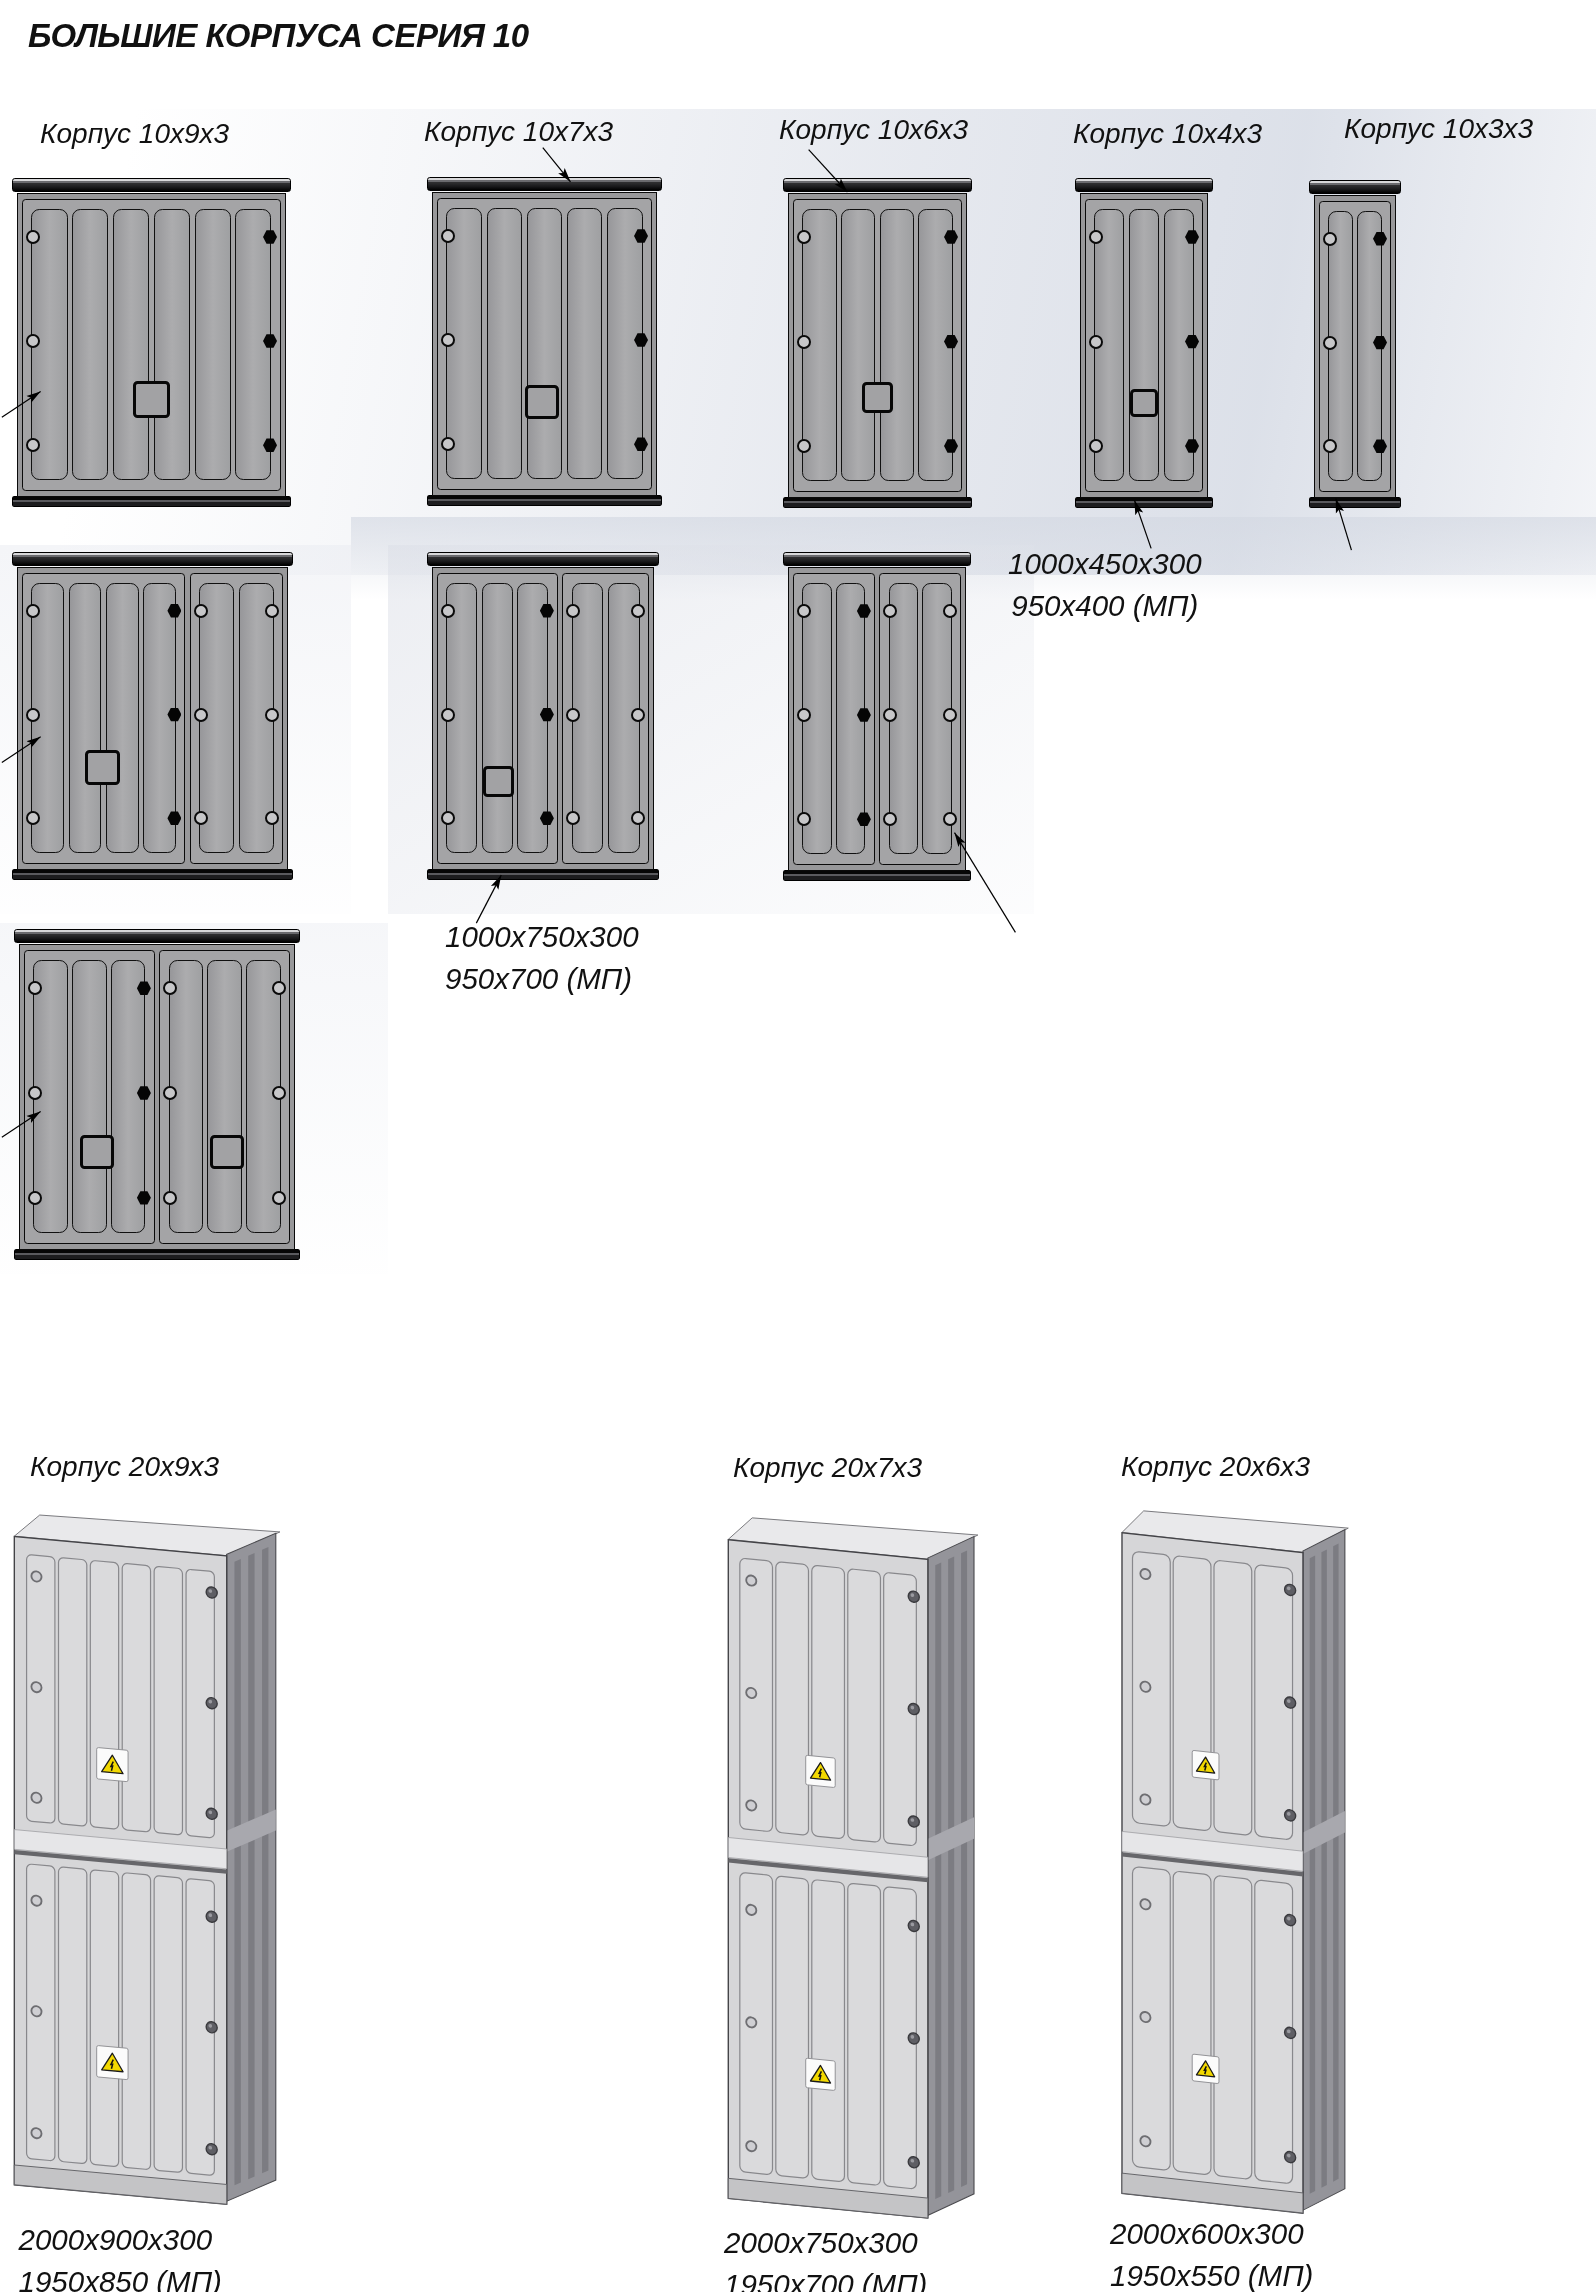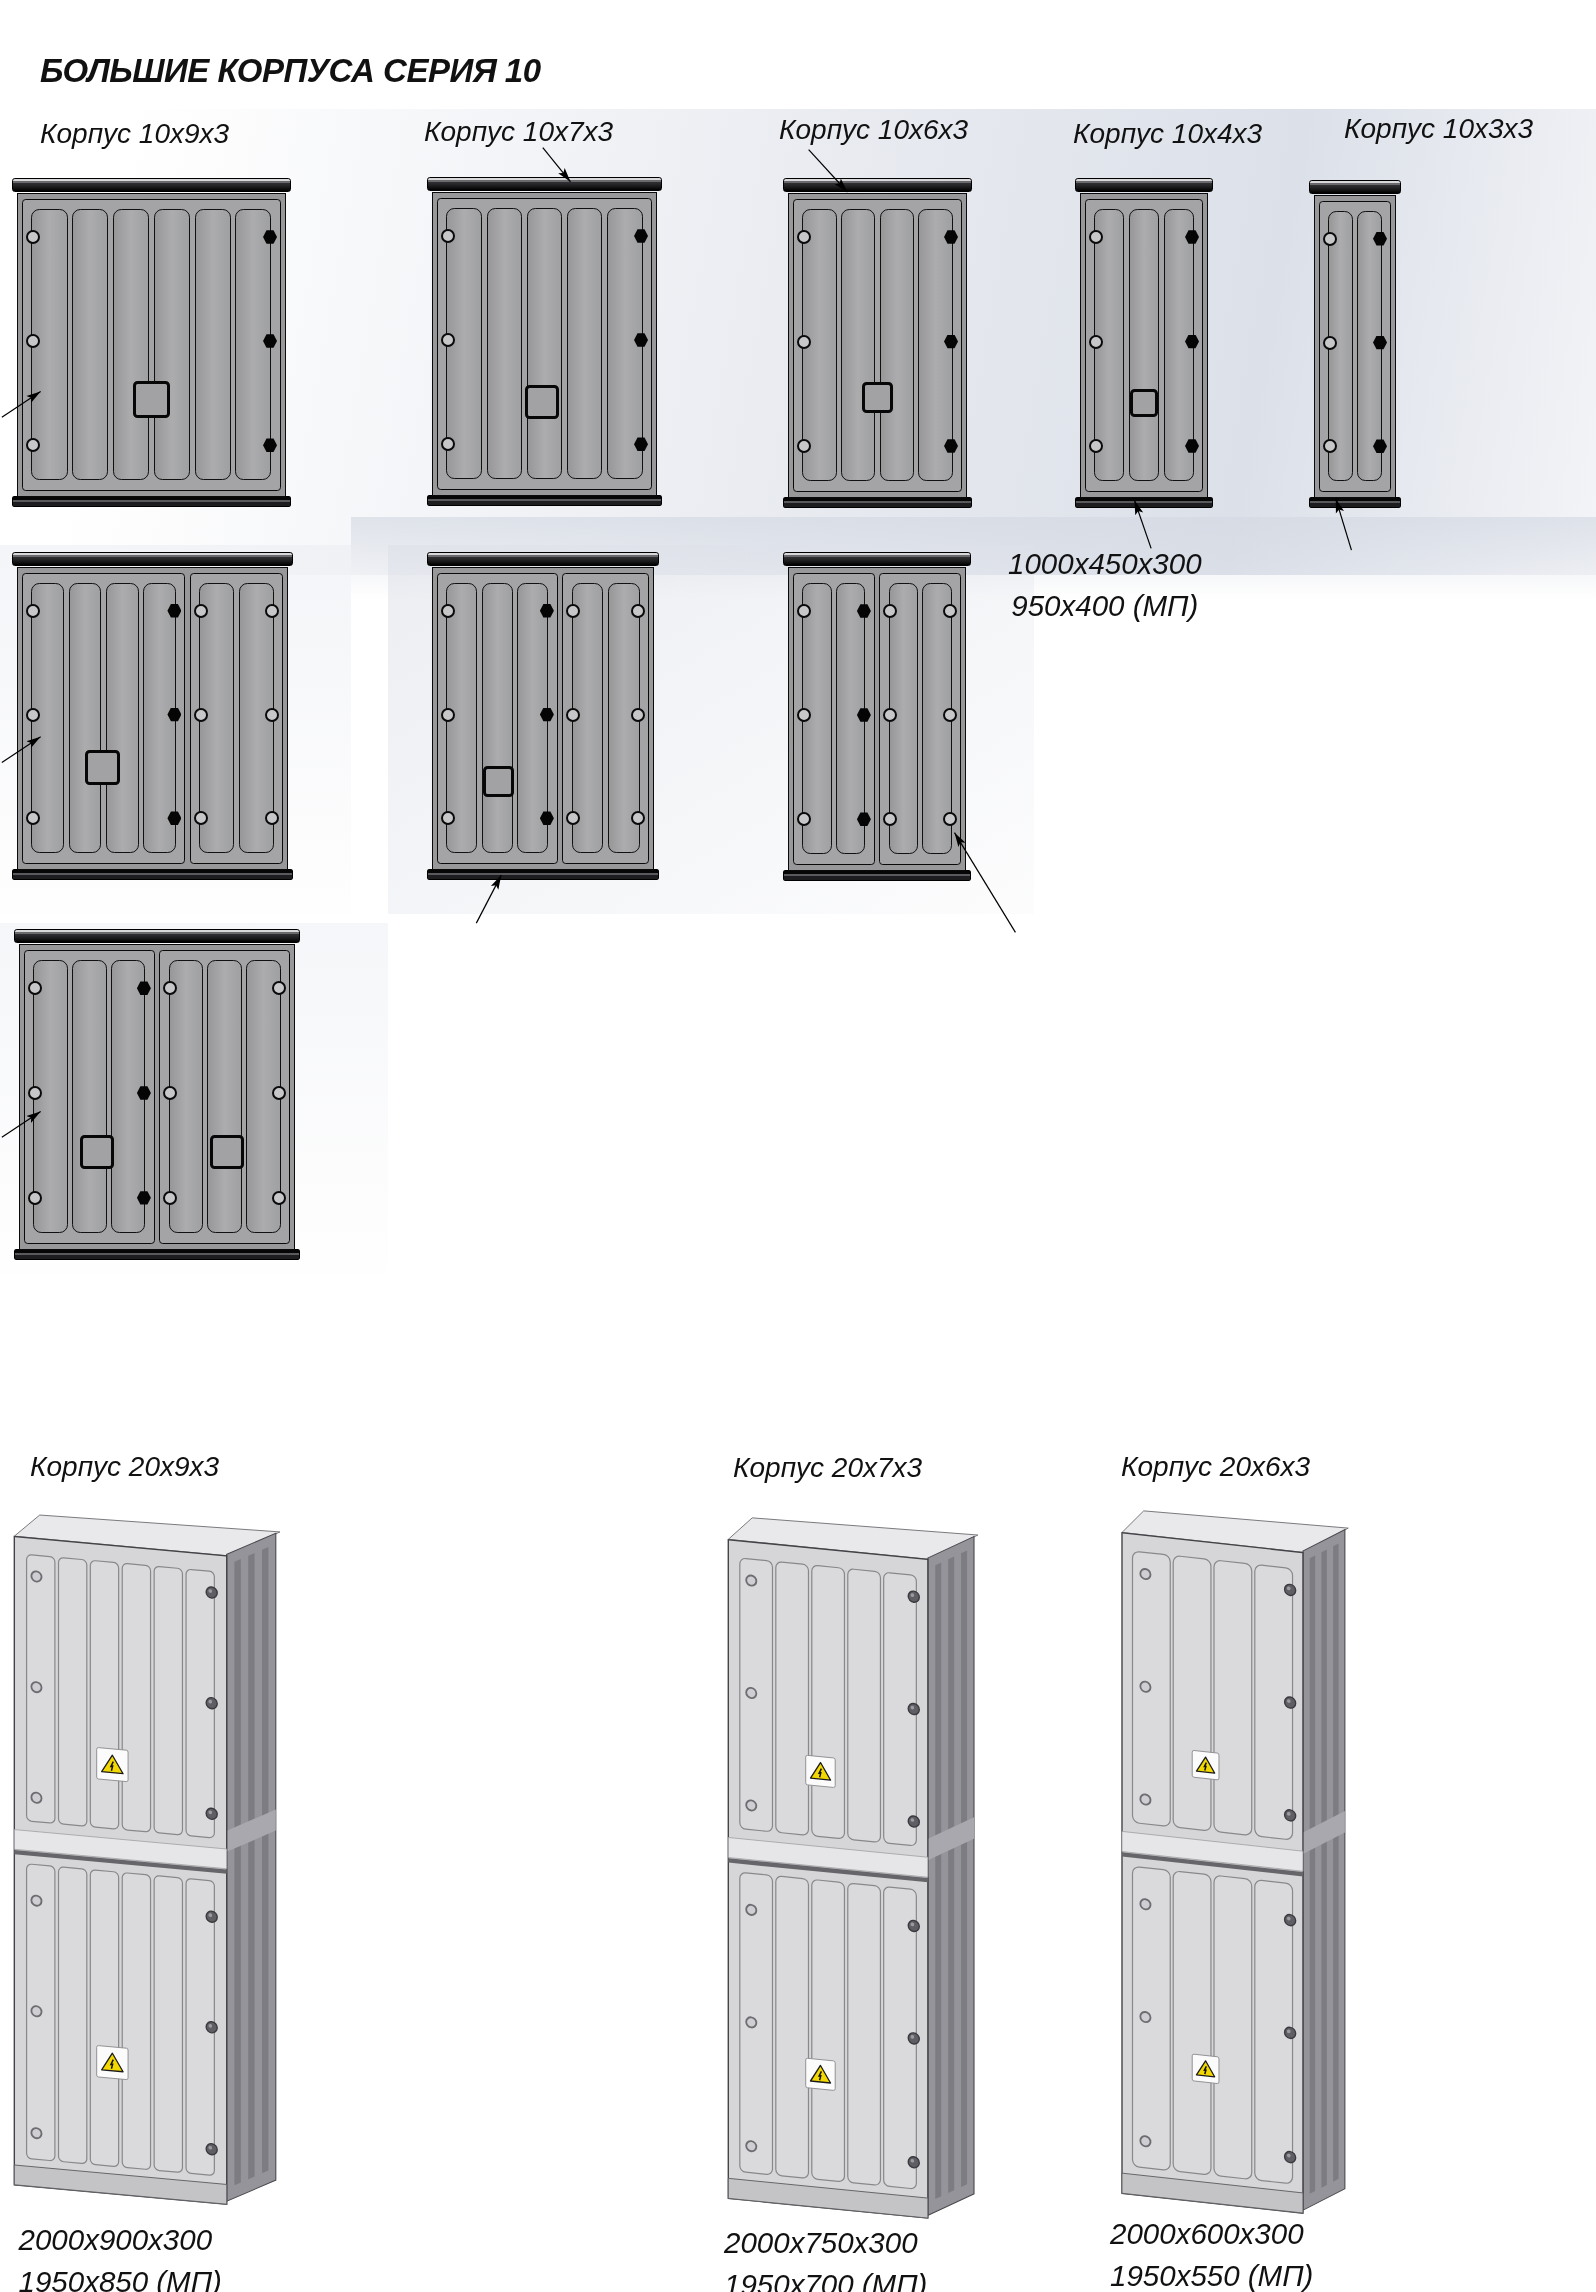--- a/index.html
+++ b/index.html
@@ -53,31 +53,35 @@
 </head>
 <body>
 
 <div id="page">
   <div class="grad grad1"></div>
   <div class="grad grad2"></div>
   <div class="grad grad3"></div>
   <div class="grad grad4"></div>
   <div class="grad grad5"></div>
 
-  <div class="h1" style="left:40px; top:16.6px;margin-top:35px;">БОЛЬШИЕ КОРПУСА СЕРИЯ 10</div>
+  <div class="h1" style="left:28px; top:16.6px;">БОЛЬШИЕ КОРПУСА СЕРИЯ 10</div>
 
   <div class="cablabel" style="left:40px;   top:118px;">Корпус 10х9х3</div>
   <div class="cablabel" style="left:424px;  top:116px;">Корпус 10х7х3</div>
   <div class="cablabel" style="left:779px;  top:114px;">Корпус 10х6х3</div>
   <div class="cablabel" style="left:1073px; top:118px;">Корпус 10х4х3</div>
   <div class="cablabel" style="left:1344px; top:113px;">Корпус 10х3х3</div>
 
   <div class="dim" style="left:1008px; top:543px;text-align:center;">
     <div>1000х450х300</div>
     <div>950х400 (МП)</div>
+  </div>
+  <div class="dim" style="left:445px; top:916px;">
+    <div>1000х750х300</div>
+    <div>950х700 (МП)</div>
   </div>
 
 
   <div class="cablabel" style="left:30px;   top:1451px;">Корпус 20х9х3</div>
   <div class="cablabel" style="left:733px;  top:1452px;">Корпус 20х7х3</div>
   <div class="cablabel" style="left:1121px; top:1451px;">Корпус 20х6х3</div>
 
   <div class="dim" style="left:18.5px; top:2219px;">
     <div>2000х900х300</div>
     <div>1950х850 (МП)</div>

